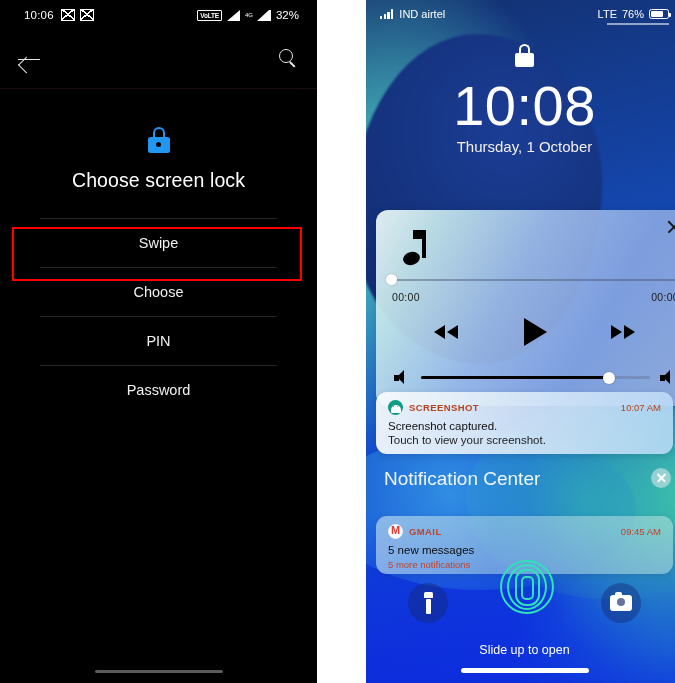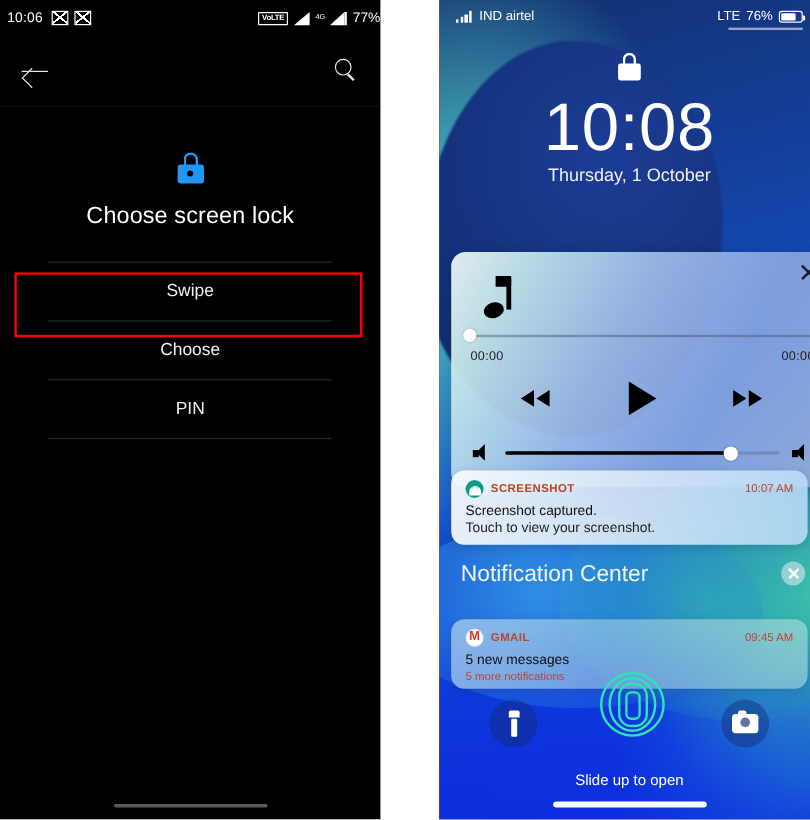--- a/index.html
+++ b/index.html
@@ -1,21 +1,21 @@
 <!DOCTYPE html>
 <html><head>
 <meta charset="utf-8">
 <style>
   html,body{margin:0;padding:0;background:#ffffff;}
   body{width:675px;height:683px;font-family:"Liberation Sans",sans-serif;overflow:hidden;}
   .stage{position:relative;width:675px;height:683px;background:#ffffff;}
 
   
   .phone-left{position:absolute;left:0;top:0;width:317px;height:683px;background:#000000;overflow:hidden;}
-  .l-statusbar{position:relative;height:30px;display:flex;align-items:center;padding:0 0;color:#fff;font-size:11.5px;}
+  .l-statusbar{position:relative;height:30px;display:flex;align-items:center;padding:0 18px;color:#fff;font-size:11.5px;}
   .l-time{margin-left:6px;letter-spacing:.2px;}
   .l-sb-icons{display:flex;align-items:center;gap:5px;margin-left:7px;}
   .mail-ico{width:12px;height:10px;border:1.2px solid #ffffff;position:relative;display:inline-block;}
   .mail-ico:before{content:"";position:absolute;left:0;top:0;width:100%;height:100%;
     background:linear-gradient(to bottom right,transparent 42%,#fff 42%,#fff 52%,transparent 52%),
                linear-gradient(to bottom left,transparent 42%,#fff 42%,#fff 52%,transparent 52%);}
   .l-sb-right{margin-left:auto;display:flex;align-items:center;gap:5px;font-size:11.5px;}
   .volte{border:1.3px solid #fff;border-radius:1px;font-size:6.5px;line-height:7px;padding:1px 2px;font-weight:bold;letter-spacing:-.2px;}
   .sig{width:13px;height:11px;position:relative;}
   .sig:before{content:"";position:absolute;right:0;bottom:0;width:0;height:0;border-style:solid;border-width:0 0 11px 13px;border-color:transparent transparent #ffffff transparent;}
@@ -180,21 +180,21 @@
       <span class="l-time">10:06</span>
       <span class="l-sb-icons">
         <span class="mail-ico"></span>
         <span class="mail-ico"></span>
       </span>
       <span class="l-sb-right">
         <span class="volte">VoLTE</span>
         <span class="sig"></span>
         <span class="sup">4G</span>
         <span class="sig2"></span>
-        <span>77%</span>
+        <span>32%</span>
       </span>
     </div>
 
     <div class="l-appbar">
       <span class="back-arrow"></span>
       <span class="search-ico"></span>
     </div>
 
     <div class="lock-wrap">
       <span class="padlock">
@@ -218,20 +218,23 @@
       <div class="opt">
         <span class="main">Choose</span>
       </div>
       <div class="opt-sep"></div>
 
       <div class="opt">
         <span class="main">PIN</span>
       </div>
       <div class="opt-sep"></div>
 
+      <div class="opt">
+        <span class="main">Password</span>
+      </div>
     </div>
 
     <div class="opt-highlight"></div>
     <div class="home-ind-left"></div>
   </div>
 
   <div class="phone-right">
     <div class="bg-base"></div>
     <div class="bg-blob1"></div>
     <div class="bg-blob2"></div>

